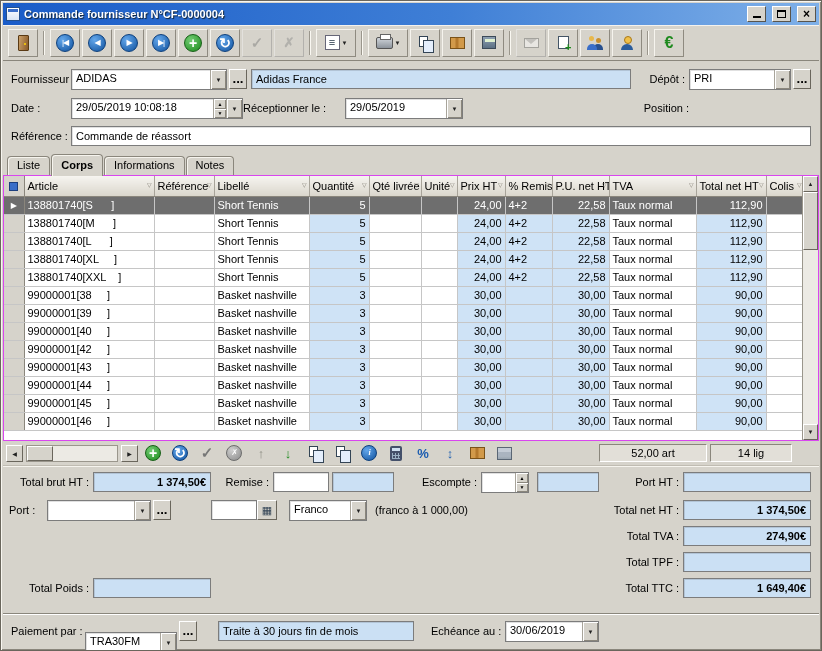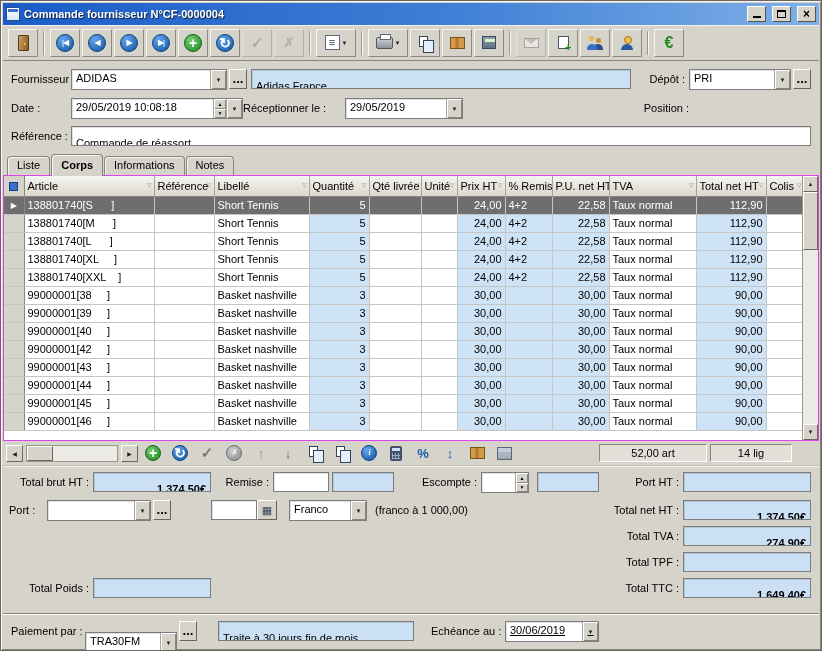--- a/index.html
+++ b/index.html
@@ -71,21 +71,21 @@
   .icon-calc::after { content:""; position:absolute; left:2px; top:7px; width:8px; height:6px;
         background: repeating-linear-gradient(0deg,#9ab0c4 0 1px,transparent 1px 3px), repeating-linear-gradient(90deg,#9ab0c4 0 1px,transparent 1px 3px); }
   .icon-layers { width:15px; height:13px; background:linear-gradient(#e4e9ee,#98a4b0); border:1px solid #5a6674;
         box-shadow: inset 0 4px 0 #c4ccd6, inset 0 8px 0 #aab4c0; }
   .icon-info { font-style:italic; font-family:"Liberation Serif","DejaVu Serif",serif; font-weight:bold; }
 
   
   .form-panel { position:relative; height:92px; }
   .lbl { position:absolute; height:20px; line-height:20px; white-space:nowrap; }
   .lr { text-align:right; }
-  .f { position:absolute; height:20px; line-height:16px; border:1px solid #7c7c7c; background:#fff; padding:8px 4px;
+  .f { position:absolute; height:20px; line-height:16px; border:1px solid #7c7c7c; background:#fff; padding:1px 4px;
        white-space:nowrap; overflow:hidden; box-shadow: inset 1px 1px 0 rgba(0,0,0,0.12); }
   .f.blue { background:#cbe0f4; }
   .f.bold { font-weight:bold; }
   .f.tr { text-align:right; }
   .combo { position:absolute; height:21px; border:1px solid #7c7c7c; background:#fff; display:flex;
            box-shadow: inset 1px 1px 0 rgba(0,0,0,0.12); }
   .combo .val { flex:1; padding:2px 4px; white-space:nowrap; overflow:hidden; }
   .cbtn { width:16px; background:#d6d3cb; border-left:1px solid #a8a49a; display:flex; align-items:center; justify-content:center;
           font-size:6px; color:#222; box-shadow: inset 1px 1px 0 #fff, inset -1px -1px 0 #8a867c; }
   .spin { width:13px; display:flex; flex-direction:column; border-left:1px solid #a8a49a; }
@@ -612,20 +612,20 @@
 
   <div class="bottombar">
     <span class="lbl" style="left:8px; top:7px;">Paiement par :</span>
     <div class="combo" style="left:82px; top:18px; width:92px;">
       <span class="val">TRA30FM</span>
       <span class="cbtn">▼</span>
     </div>
     <button class="dots" style="left:176px; top:7px;">...</button>
     <div class="f blue" style="left:215px; top:7px; width:196px;">Traite à 30 jours fin de mois</div>
     <span class="lbl" style="left:428px; top:7px;">Echéance au :</span>
-    <div class="combo" style="left:502px; top:7px; width:94px;text-decoration:underline;">
+    <div class="combo" style="left:502px; top:7px; width:94px;">
       <span class="val">30/06/2019</span>
       <span class="cbtn">▼</span>
     </div>
   </div>
 
 </div>
 </div>
 
 </body></html>

